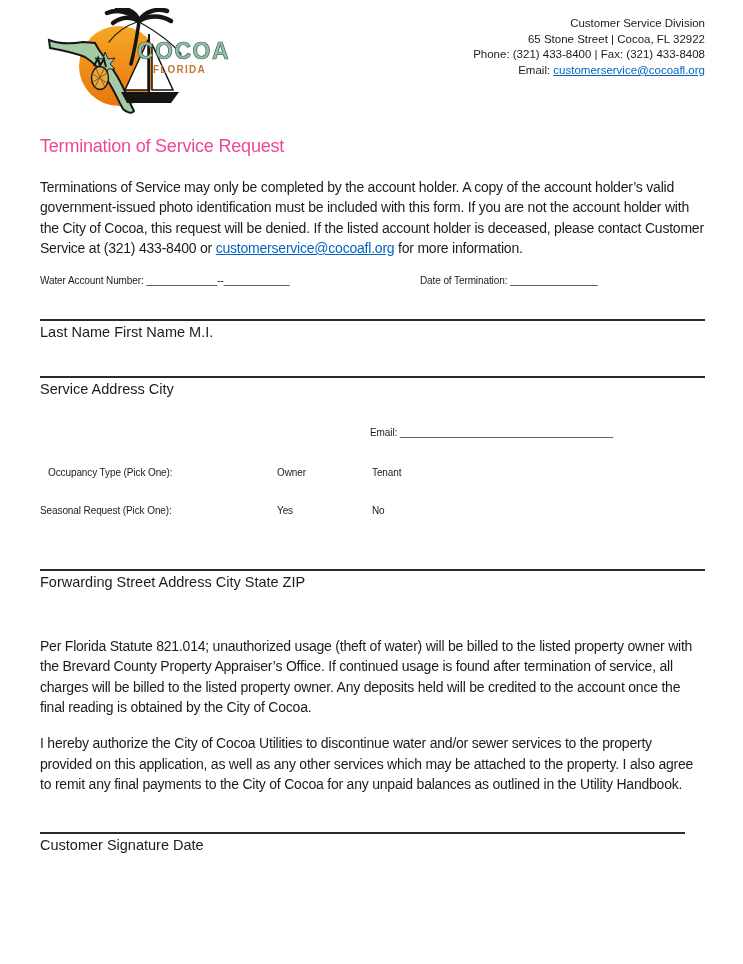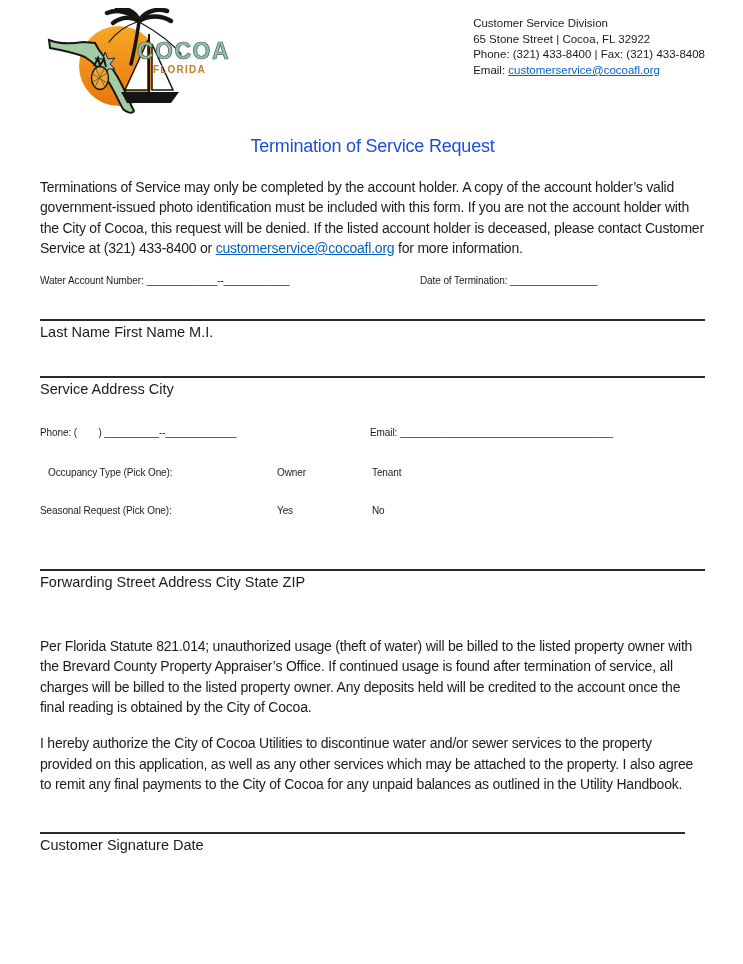--- a/index.html
+++ b/index.html
@@ -11,27 +11,27 @@
     background:#ffffff;
     font-family:"Liberation Sans", sans-serif;
     color:#1c1c1c;
     overflow:hidden;
     padding:8px 38px 0 40px;
   }
   
   .header { display:flex; justify-content:space-between; align-items:flex-start; height:114px; }
   .logo-wrap { width:190px; height:108px;text-align:center; }
   .contact {
-    font-size:11.5px; line-height:1.36; padding-top:8px; color:#1b1b1b;
+    text-align:right; font-size:11.5px; line-height:1.36; padding-top:8px; color:#1b1b1b;
   }
   .contact a, .link { color:#0563C1; text-decoration:underline; cursor:pointer; }
   
   .title {
-    text-align:center; font-size:18px; letter-spacing:-0.2px;
-    margin-top:14px; color:#1d4ed8;
+    font-size:18px; letter-spacing:-0.2px;
+    margin-top:14px; color:#ec4899;
   }
   
   .para {
     font-size:14px; letter-spacing:-0.22px; line-height:1.45; color:#1c1c1c;
     margin-top:20px;
   }
   
   .row { position:relative; height:20px; font-size:10px; letter-spacing:-0.1px; }
   .row .at { position:absolute; top:0; white-space:pre; }
   .rule { border-bottom:2px solid #2a2a2a; height:0; }
@@ -111,21 +111,20 @@
     <span class="at" style="left:567px;">M.I.</span>
   </div>
 
   <div class="rule" style="margin-top:32px;"></div>
   <div class="labels">
     <span class="at" style="left:0;">Service Address</span>
     <span class="at" style="left:423px;">City</span>
   </div>
 
   <div class="row" style="margin-top:26px;">
-    <span class="at" style="left:0;"><span>Phone: (        ) </span><span class="blank">__________--_____________</span></span>
     <span class="at" style="left:330px;"><span>Email: </span><span class="blank">_______________________________________</span></span>
   </div>
 
   <div class="row" style="margin-top:20px;">
     <span class="at" style="left:8px;">Occupancy Type (Pick One):</span>
     <span class="at" style="left:237px;">Owner</span>
     <span class="at" style="left:332px;">Tenant</span>
   </div>
 
   <div class="row" style="margin-top:18px;">

